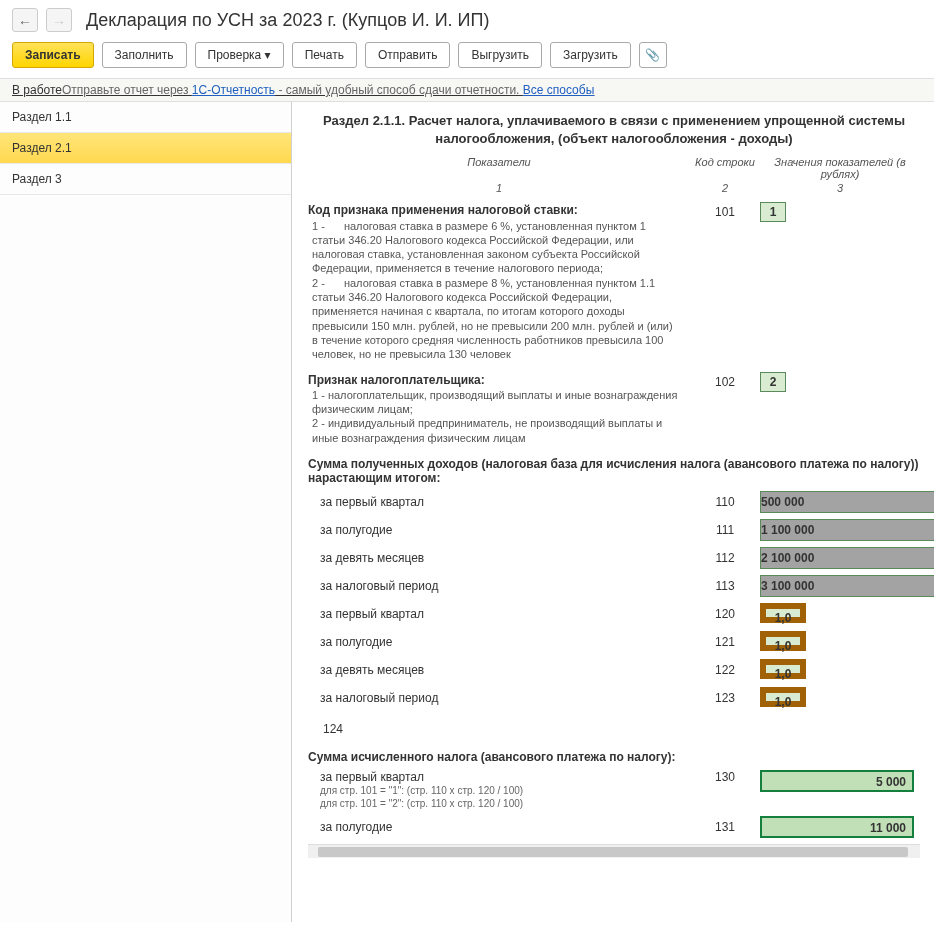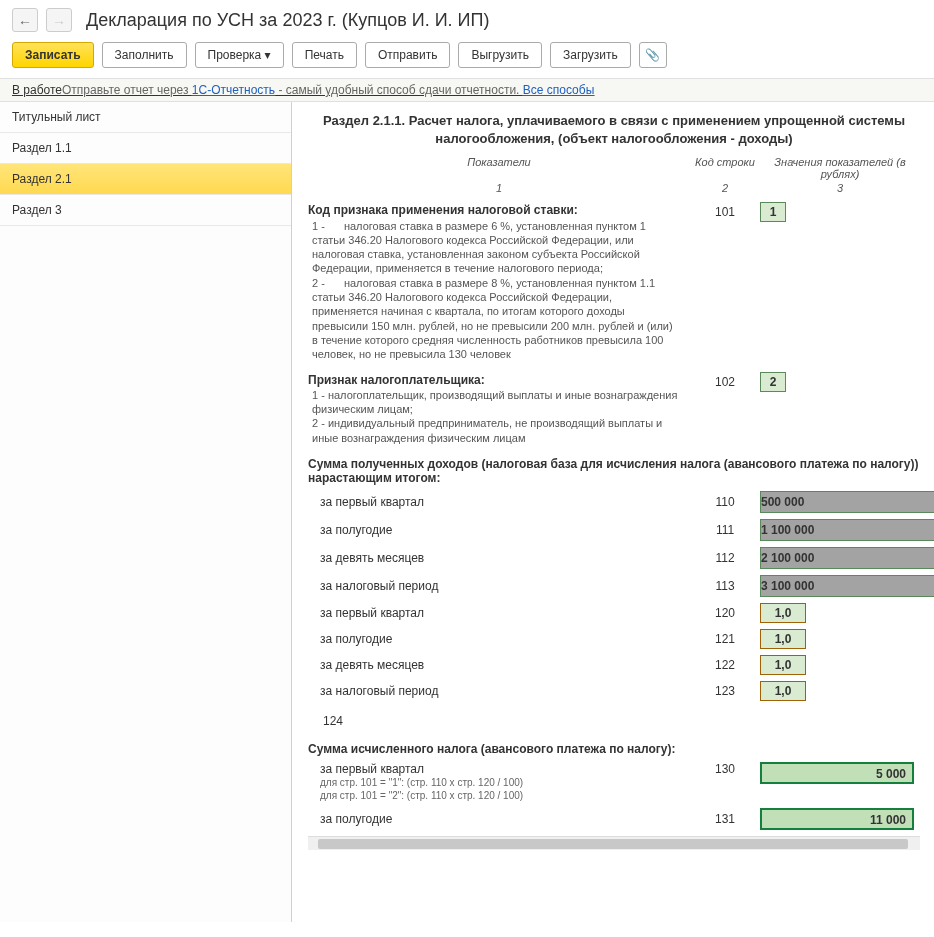--- a/index.html
+++ b/index.html
@@ -166,21 +166,21 @@
     background: #d9ecd2;
     text-align: center;
     font-weight: bold;
     line-height: 18px;
     font-size: 12px;
   }
   .input-rate {
     display: inline-block;
     width: 46px;
     height: 20px;
-    border: 1px solid #a16207;
+    border: 6px solid #a16207;
     background: #d9ecd2;
     text-align: center;
     font-weight: bold;
     line-height: 18px;
     font-size: 12px;
   }
   .input-wide {
     display: inline-block;
     width: 176px;
     height: 22px;
@@ -283,21 +283,20 @@
 
 <div class="status-bar">
   <span class="status-label">В работе</span>
   <span class="status-text">
     <span>Отправьте отчет через </span><span class="link">1С-Отчетность</span><span> - самый удобный способ сдачи отчетности. </span><span class="link">Все способы</span>
   </span>
 </div>
 
 <div class="main">
   <div class="sidebar">
-    <div class="sidebar-item">Титульный лист</div>
     <div class="sidebar-item">Раздел 1.1</div>
     <div class="sidebar-item active">Раздел 2.1</div>
     <div class="sidebar-item">Раздел 3</div>
   </div>
 
   <div class="content">
     <div class="section-title">Раздел 2.1.1. Расчет налога, уплачиваемого в связи с применением упрощенной системы налогообложения, (объект налогообложения - доходы)</div>
 
     <div class="col-headers">
       <div class="c1">Показатели</div>

